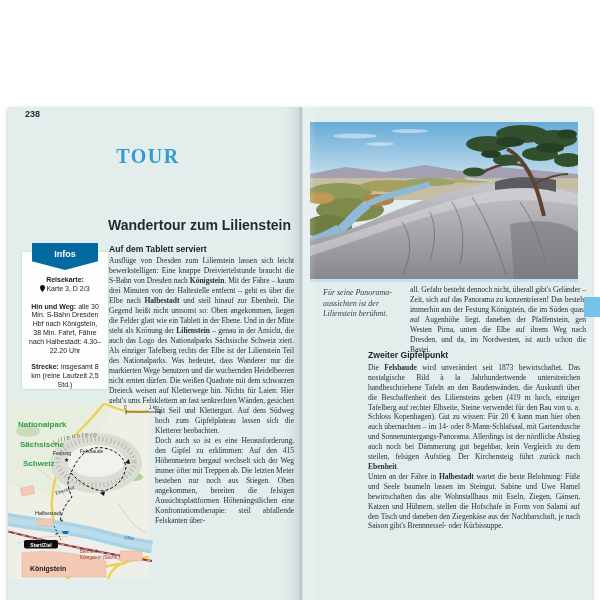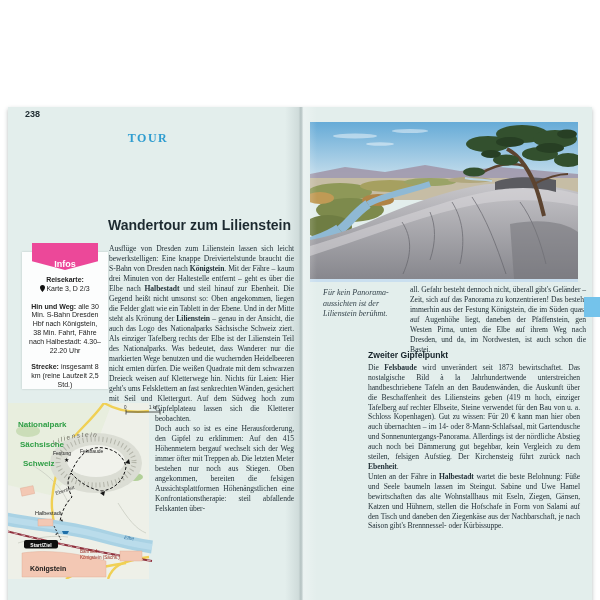--- a/index.html
+++ b/index.html
@@ -5,33 +5,33 @@
   html,body{margin:0;padding:0;}
   body{width:600px;height:600px;position:relative;background:#ffffff;overflow:hidden;
        font-family:"Liberation Serif",serif;color:#243239;}
   .book{position:absolute;left:8px;top:70px;width:584px;height:568px;background:#e3eeec;
         box-shadow:0 2px 4px rgba(40,60,60,.35);margin-top:37px;}
   .gutter{position:absolute;left:277px;top:0;bottom:0;width:32px;pointer-events:none;
         background:linear-gradient(to right,rgba(255,255,255,0) 0%,rgba(90,110,115,.14) 42%,
         rgba(55,75,80,.28) 50%,rgba(255,255,255,.28) 58%,rgba(255,255,255,0) 100%);}
   .pagenum{position:absolute;left:17px;top:2px;font-family:"Liberation Sans",sans-serif;
         font-weight:bold;font-size:9px;color:#1d2a30;}
-  .kicker{position:absolute;left:15px;top:24px;width:250px;text-align:center;
-        font-weight:bold;font-size:12px;letter-spacing:1.5px;color:#2f9dd0;}
+  .kicker{position:absolute;left:15px;top:38px;width:250px;text-align:center;
+        font-weight:bold;font-size:20px;letter-spacing:1.5px;color:#2f9dd0;}
   .title{position:absolute;left:15px;top:49px;width:250px;text-align:center;
         font-size:17px;line-height:19px;color:#16232a;}
   .subtitle{position:absolute;left:100px;top:110px;font-family:"Liberation Sans",sans-serif;
         font-weight:bold;font-size:14px;color:#1d2a30;}
   
   .infobox{position:absolute;left:14px;top:145px;width:86px;height:137px;background:#fcfdfd;
         box-shadow:0 0 2px rgba(60,80,80,.25);}
   .ribbon{position:absolute;left:50%;transform:translateX(-50%);top:-9px;width:66px;height:27px;
-        background:#ec4899;clip-path:polygon(0 0,100% 0,100% 68%,50% 100%,0 68%);
+        background:#0369a1;clip-path:polygon(0 0,100% 0,100% 68%,50% 100%,0 68%);
         color:#fff;font-family:"Liberation Sans",sans-serif;font-weight:bold;font-size:9px;
-        text-align:center;padding-top:16px;box-sizing:border-box;}
+        text-align:center;padding-top:6px;box-sizing:border-box;}
   .ib-body{position:absolute;left:7px;right:7px;top:24px;text-align:center;
         font-family:"Liberation Sans",sans-serif;font-size:7px;line-height:8.8px;color:#222;}
   .ib-entry{margin-bottom:8px;}
   .b{font-weight:bold;}
   .pin{display:inline-block;vertical-align:-1px;margin-right:1px;}
   
   .lcol{position:absolute;left:100px;top:137px;width:186px;height:412px;overflow:hidden;
         font-size:7.6px;line-height:10px;text-align:justify;letter-spacing:-.05px;}
   .lcol h4,.rsec h4{font-family:"Liberation Sans",sans-serif;font-weight:bold;font-size:8.6px;
         margin:0 0 2px 0;letter-spacing:0;text-align:left;color:#16232a;}
@@ -72,20 +72,21 @@
               </svg></span><span>Karte 3, D 2/3</span></div>
       </div>
       <div class="ib-entry"><span class="b">Hin und Weg:</span><span> alle 30 Min. S-Bahn Dresden Hbf nach Königstein, 38 Min. Fahrt, Fähre nach Halbestadt: 4.30–22.20 Uhr</span></div>
       <div class="ib-entry"><span class="b">Strecke:</span><span> insgesamt 8 km (reine Laufzeit 2,5 Std.)</span></div>
     </div>
   </div>
 
   <div class="lcol">
     <div class="sp1"></div>
     <div class="sp2"></div>
+    <h4>Auf dem Tablett serviert</h4>
     <p><span>Ausflüge von Dresden zum Lilienstein lassen sich leicht bewerkstelligen: Eine knappe Dreiviertelstunde braucht die S-Bahn von Dresden nach </span><span class="b">Königstein</span><span>. Mit der Fähre – kaum drei Minuten von der Haltestelle entfernt – geht es über die Elbe nach </span><span class="b">Halbestadt</span><span> und steil hinauf zur Ebenheit. Die Gegend heißt nicht umsonst so: Oben angekommen, liegen die Felder glatt wie ein Tablett in der Ebene. Und in der Mitte steht als Krönung der </span><span class="b">Lilienstein</span><span> – genau in der Ansicht, die auch das Logo des Nationalparks Sächsische Schweiz ziert. Als einziger Tafelberg rechts der Elbe ist der Lilienstein Teil des Nationalparks. Was bedeutet, dass Wanderer nur die markierten Wege benutzen und die wuchernden Heidelbeeren nicht ernten dürfen. Die weißen Quadrate mit dem schwarzen Dreieck weisen auf Kletterwege hin. Nichts für Laien: Hier geht's ums Felsklettern an fast senkrechten Wänden, gesichert mit Seil und Klettergurt. Auf dem Südweg hoch zum Gipfelplateau lassen sich die Kletterer beobachten.</span></p>
     <p><span>Doch auch so ist es eine Herausforderung, den Gipfel zu erklimmen: Auf den 415 Höhenmetern bergauf wechselt sich der Weg immer öfter mit Treppen ab. Die letzten Meter bestehen nur noch aus Stiegen. Oben angekommen, bereiten die felsigen Aussichtsplattformen Höhenängstlichen eine Konfrontationstherapie: steil abfallende Felskanten über-</span></p>
   </div>
 
   <svg class="map" width="160" height="176" viewBox="0 0 160 176">
     <rect x="0" y="0" width="141" height="176" fill="#eef0e8"></rect>
     <path d="M0 0 H104 L82 58 L42 92 L0 82 Z" fill="#e6eddb" opacity=".8"></path>
 
     <g stroke="#c9cdc2" stroke-width=".8" fill="none">
       <path d="M20 60 C40 70 55 86 60 100"></path>
@@ -231,21 +232,21 @@
       <g fill="#273f24">
         <ellipse cx="200" cy="20" rx="14" ry="5"></ellipse>
           <ellipse cx="240" cy="26" rx="14" ry="5"></ellipse>
         <ellipse cx="181" cy="32" rx="10" ry="4"></ellipse>
           <ellipse cx="257" cy="12" rx="10" ry="4.5"></ellipse>
       </g>
     </g>
   </svg>
   <div class="photo-underline"></div>
 
-  <div class="caption">Für kein Panorama-aussichten ist der Lilienstein berühmt.</div>
+  <div class="caption">Für seine Panorama-aussichten ist der Lilienstein berühmt.</div>
 
   <div class="rcont">
     <p><span>all. Gefahr besteht dennoch nicht, überall gibt's Geländer – Zeit, sich auf das Panorama zu konzentrieren! Das besteht immerhin aus der Festung Königstein, die im Süden quasi auf Augenhöhe liegt, daneben der Pfaffenstein, gen Westen Pirna, unten die Elbe auf ihrem Weg nach Dresden, und da, im Nordwesten, ist auch schon die Bastei.</span></p>
   </div>
 
   <div class="rsec">
     <h4>Zweiter Gipfelpunkt</h4>
     <p><span>Die </span><span class="b">Felsbaude</span><span> wird unverändert seit 1873 bewirtschaftet. Das nostalgische Bild à la Jahrhundertwende unterstreichen handbeschriebene Tafeln an den Baudenwänden, die Auskunft über die Beschaffenheit des Liliensteins geben (419 m hoch, einziger Tafelberg auf rechter Elbseite, Steine verwendet für den Bau von u. a. Schloss Kopenhagen). Gut zu wissen: Für 20 € kann man hier oben auch übernachten – im 14- oder 8-Mann-Schlafsaal, mit Gartendusche und Sonnenuntergangs-Panorama. Allerdings ist der nördliche Abstieg auch noch bei Dämmerung gut begehbar, kein Vergleich zu dem steilen, felsigen Aufstieg. Der Kirchensteig führt zurück nach </span><span class="b">Ebenheit</span><span>.</span></p>
     <p><span>Unten an der Fähre in </span><span class="b">Halbestadt</span><span> wartet die beste Belohnung: Füße und Seele baumeln lassen im Steingut. Sabine und Uwe Hamel bewirtschaften das alte Wohnstallhaus mit Eseln, Ziegen, Gänsen, Katzen und Hühnern, stellen die Hofschafe in Form von Salami auf den Tisch und daneben den Ziegenkäse aus der Nachbarschaft, je nach Saison gibt's Brennnessel- oder Kürbissuppe.</span></p>
   </div>

